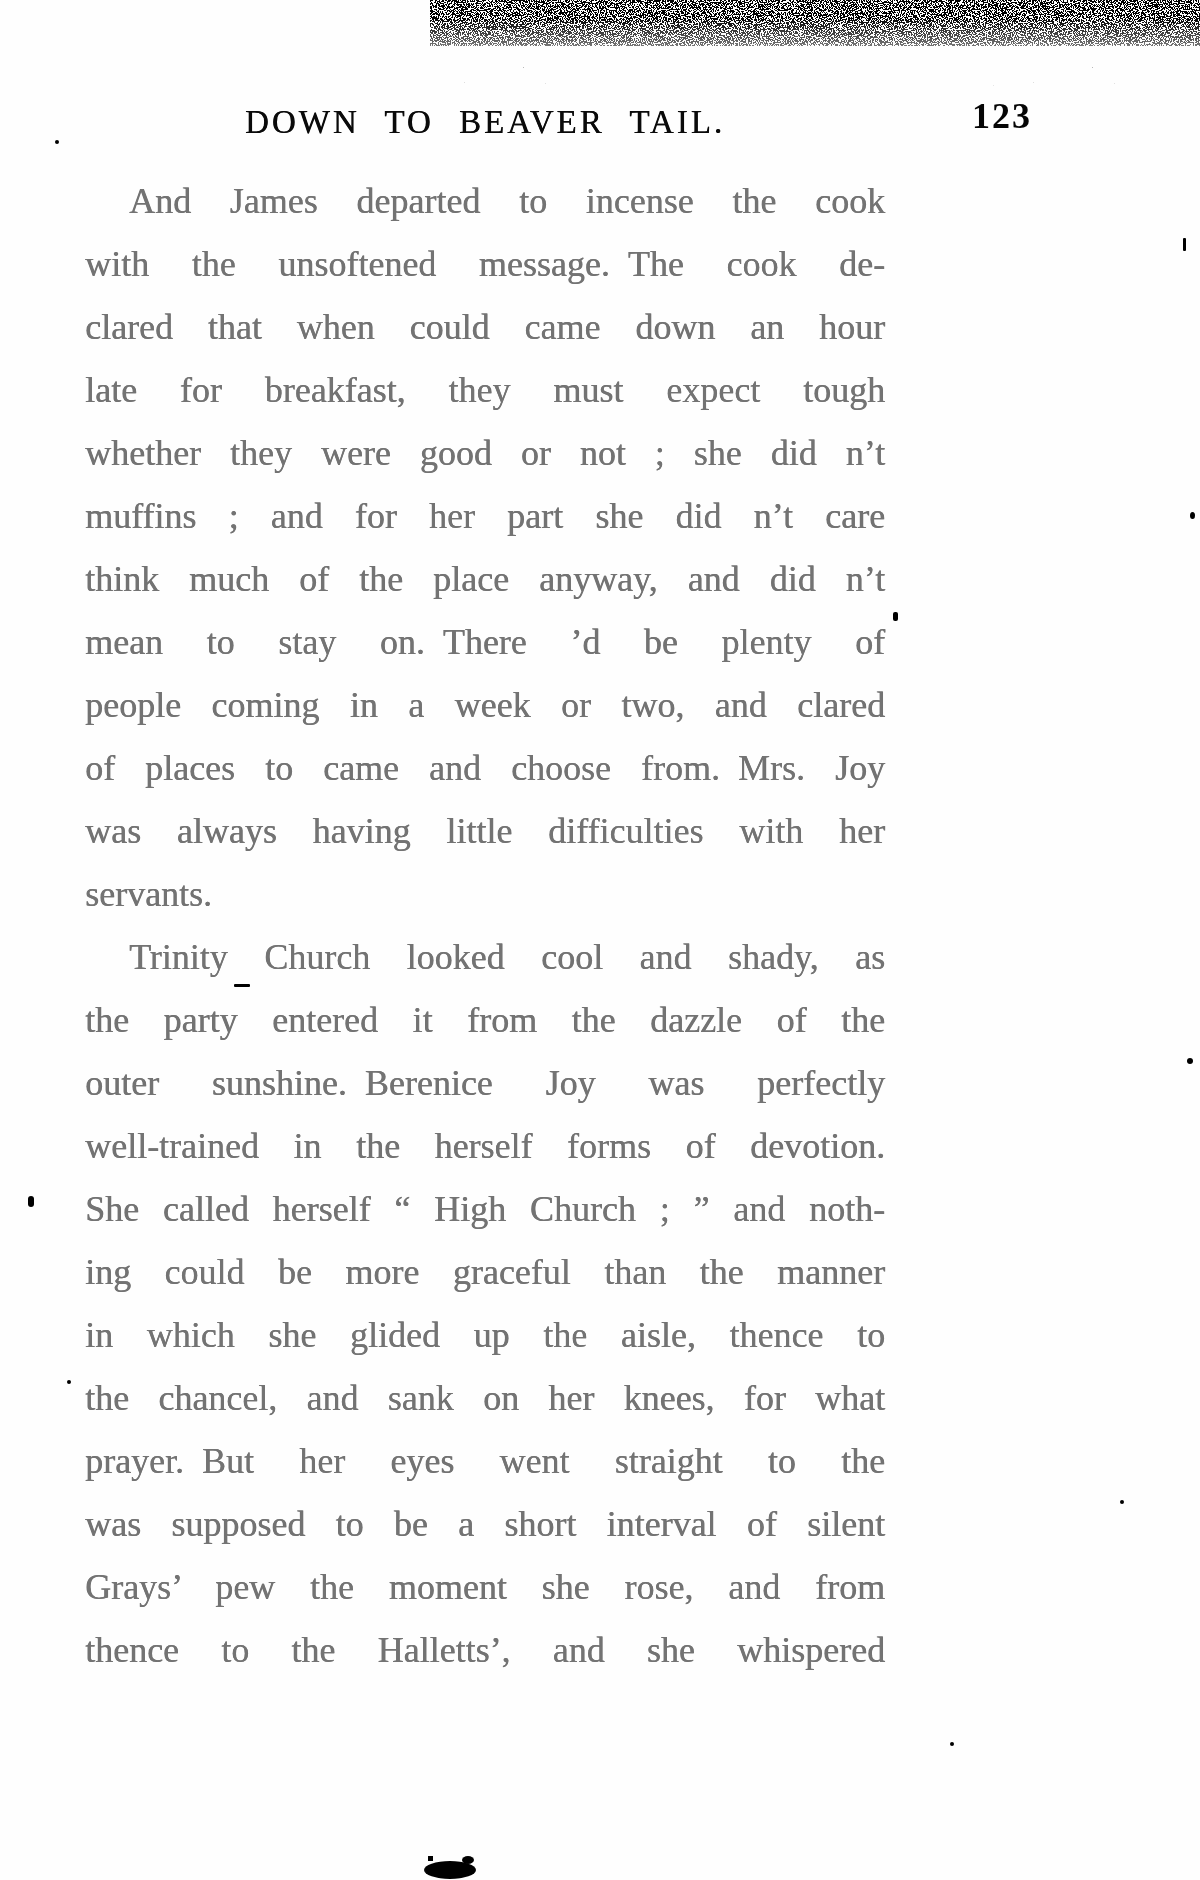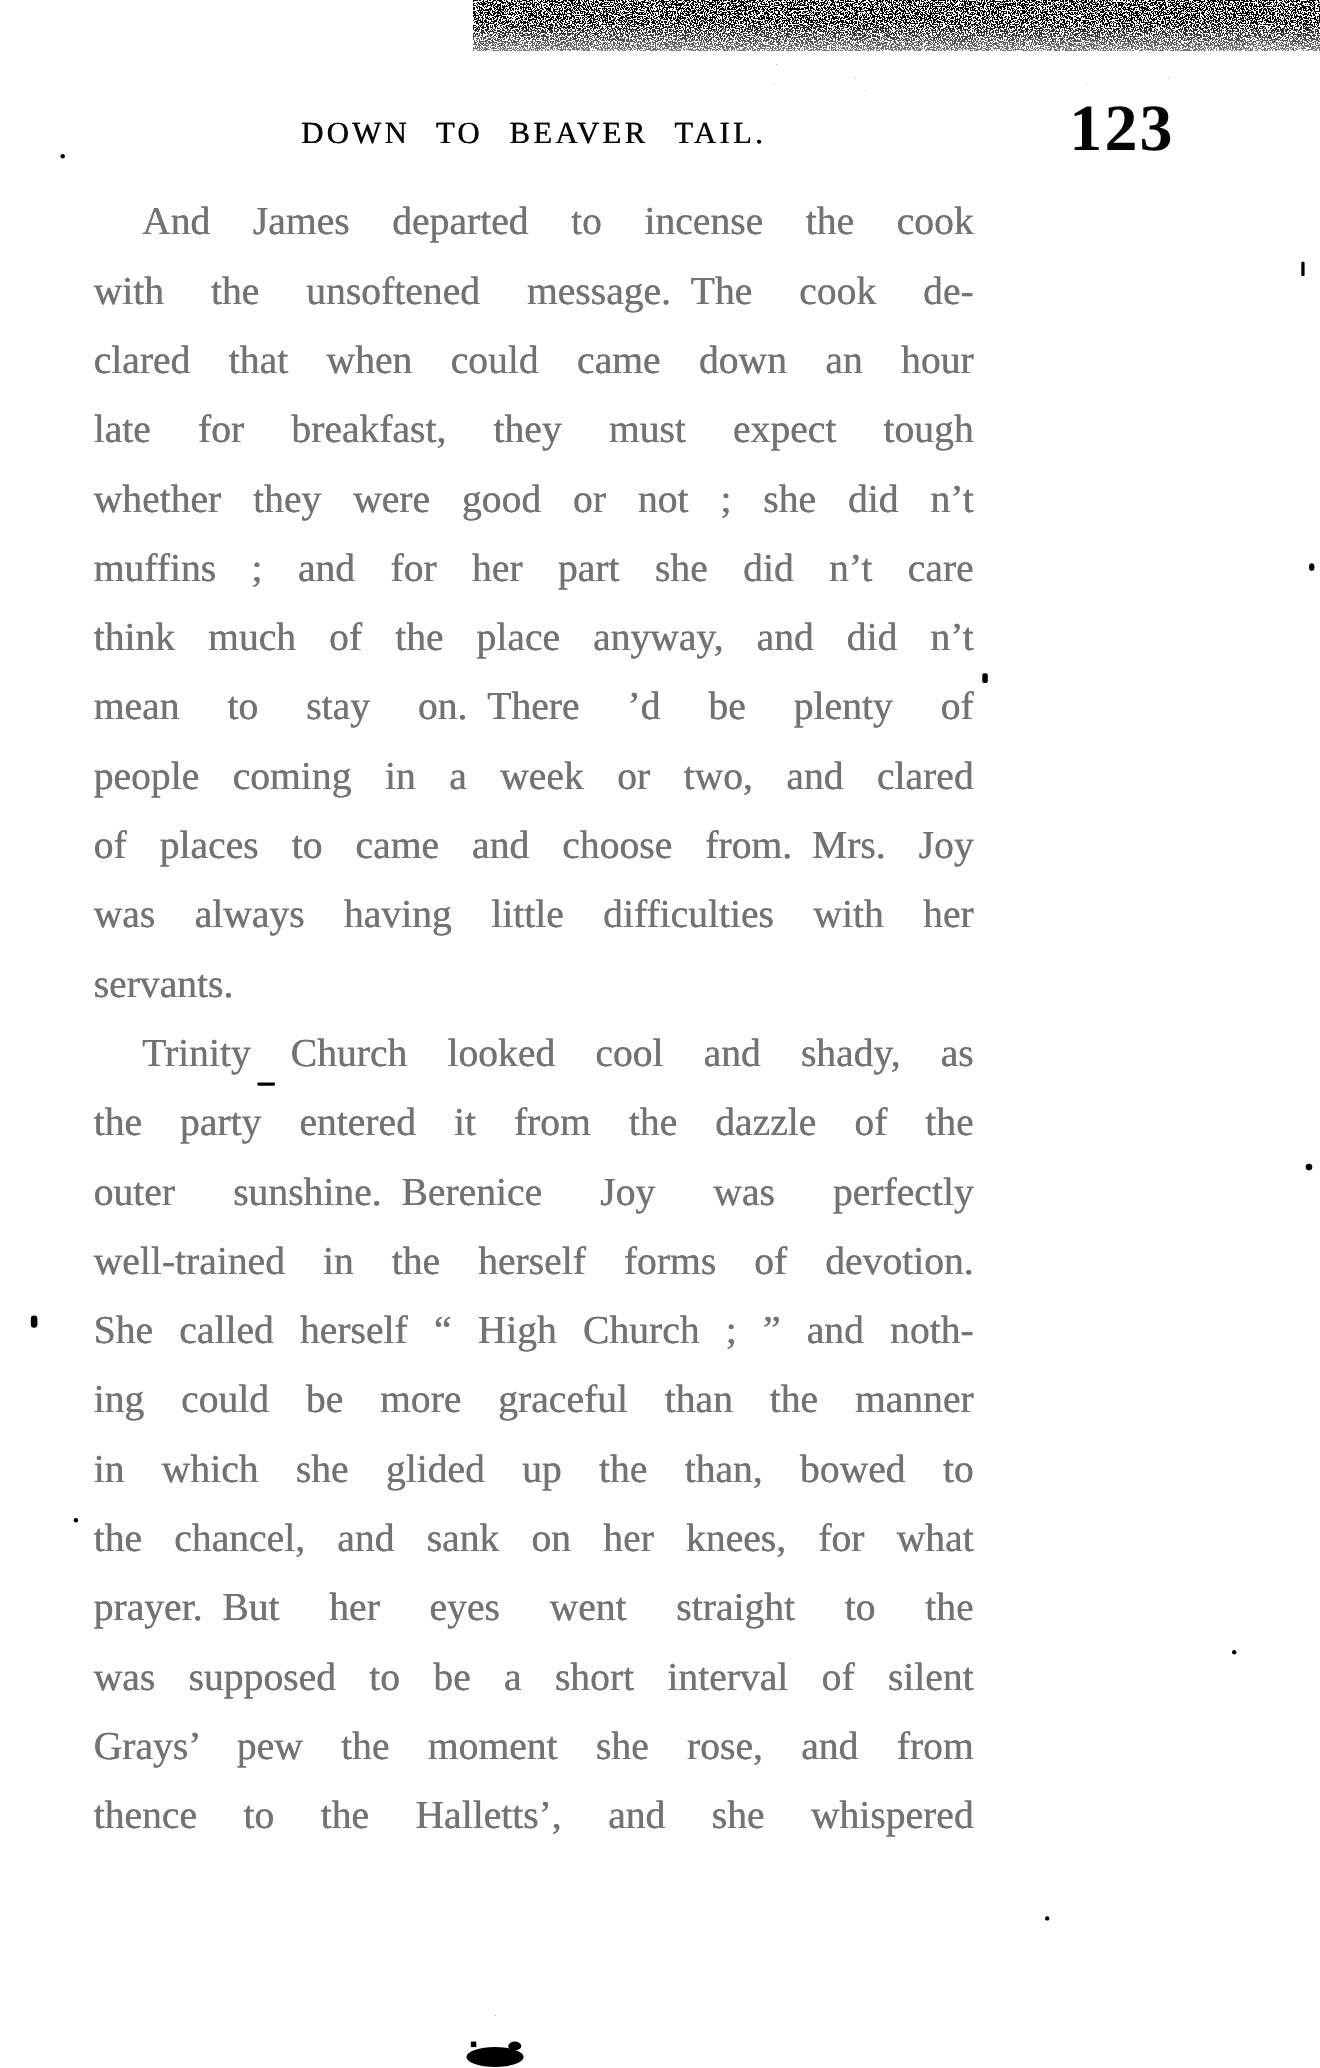--- a/index.html
+++ b/index.html
@@ -7,27 +7,27 @@
     width:1200px;height:1880px;
     background:#ffffff;
     position:relative;overflow:hidden;
     font-family:"Liberation Serif","DejaVu Serif",serif;
     color:#000;
   }
   .page{position:absolute;inset:0;background:#fefefe;}
 
   .running-header{
     position:absolute;top:102px;left:85px;width:800px;
-    text-align:center;font-size:28px;line-height:40px;
+    text-align:center;font-size:33px;line-height:40px;
     letter-spacing:3px;word-spacing:14px;color:#0a0a0a;
     text-shadow:0.4px 0 0 currentColor;
   }
   .page-number{
     position:absolute;top:90px;left:972px;
-    font-size:60px;line-height:52px;font-weight:700;
+    font-size:36px;line-height:52px;font-weight:700;
     letter-spacing:2px;color:#050505;
   }
 
   .text-block{position:absolute;top:170px;left:85px;width:800px;}
   .line{
     height:63px;line-height:63px;font-size:36px;
     text-align:justify;text-align-last:justify;
     color:#737373;text-shadow:0.4px 0 0 currentColor;
     white-space:normal;
   }
@@ -104,21 +104,21 @@
     <div class="line">of places to came and choose from. Mrs. Joy</div>
     <div class="line">was always having little difficulties with her</div>
     <div class="line para-end">servants.</div>
 
     <div class="line indent">Trinity Church looked cool and shady, as</div>
     <div class="line">the party entered it from the dazzle of the</div>
     <div class="line">outer sunshine. Berenice Joy was perfectly</div>
     <div class="line">well-trained in the herself forms of devotion.</div>
     <div class="line">She called herself “ High Church ; ” and noth-</div>
     <div class="line">ing could be more graceful than the manner</div>
-    <div class="line">in which she glided up the than, bowed to</div>
+    <div class="line">in which she glided up the aisle, thence to</div>
     <div class="line">the chancel, and sank on her knees, for what</div>
     <div class="line">prayer. But her eyes went straight to the</div>
     <div class="line">was supposed to be a short interval of silent</div>
     <div class="line">Grays’ pew the moment she rose, and from</div>
     <div class="line">thence to the Halletts’, and she whispered</div>
   </div>
 
   <svg class="noise-bottom" width="110" height="52">
     <rect width="110" height="52" filter="url(#fzSparse)"></rect>
     <ellipse cx="52" cy="40" rx="26" ry="9" fill="#000"></ellipse>

